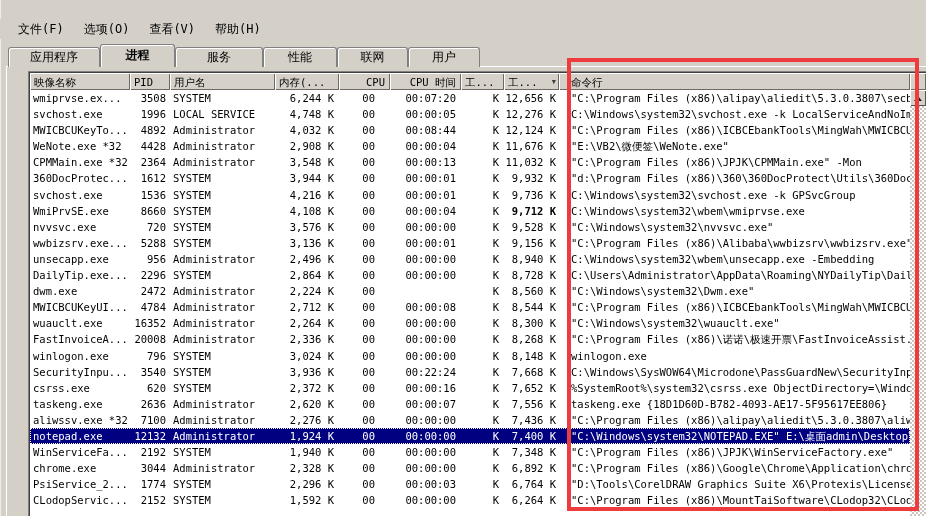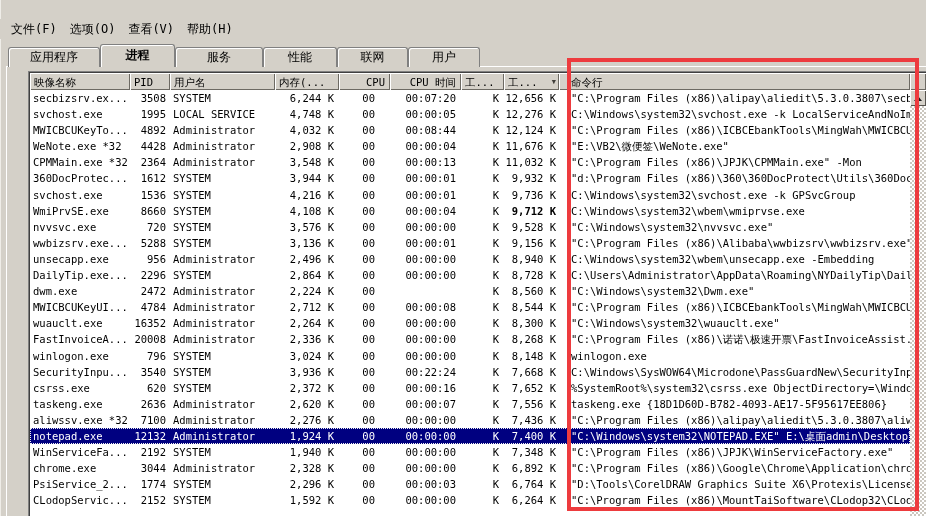--- a/index.html
+++ b/index.html
@@ -32,21 +32,21 @@
   .cap-min { left:891px; } .cap-max { left:912px; }
   .glyph-min { position:absolute; left:4px; bottom:3px; width:8px; height:2px; background:#1a1a1a; }
   .glyph-max { position:absolute; left:4px; top:3px; width:9px; height:8px; border:1px solid #1a1a1a; border-top-width:2px; }
 
   
   .menubar {
     position:absolute; left:0; top:19px; width:926px; height:20px;
     background:#d4d0c8; display:flex; align-items:center;
     font-size:12px; color:#000;
   }
-  .menu-item { padding:2px 2px; margin-left:9px; white-space:nowrap; cursor:default; }
+  .menu-item { padding:2px 2px; margin-left:16px; white-space:nowrap; cursor:default; }
 
   
   .tabpage {
     position:absolute; left:6px; top:66px; width:926px; height:456px;
     background:#d4d0c8;
     box-shadow: inset 0 1px 0 #ffffff, inset 1px 0 0 #ffffff;
   }
   .tabstrip { position:absolute; left:8px; top:44px; height:23px; display:flex; align-items:flex-end; }
   .tab {
     position:relative; height:20px; background:#d4d0c8;
@@ -164,33 +164,33 @@
           <span>工...</span>
           <span class="sortarrow">▼</span>
         </div>
         <div class="hcell cell-cmd-pad" style="width: 351px;">
           <span>命令行</span>
         </div>
       </div>
     <div class="hfill"></div>
     <div class="lv-rows" id="lvrows">
         <div class="lvrow">
-          <div class="cell" style="width: 100px;">secbizsrv.ex...</div>
+          <div class="cell" style="width: 100px;">wmiprvse.ex...</div>
           <div class="cell ar" style="width: 40px; padding-right: 4px;">3508</div>
           <div class="cell" style="width: 105px;">SYSTEM</div>
           <div class="cell ar" style="width: 64px; padding-right: 5px;">6,244 K</div>
           <div class="cell ar" style="width: 51px; padding-right: 15px;">00</div>
           <div class="cell ar" style="width: 71px; padding-right: 5px;">00:07:20</div>
           <div class="cell ar" style="width: 43px; padding-right: 5px;">K</div>
           <div class="cell ar" style="width: 55px; padding-right: 3px;">12,656 K</div>
           <div class="cell cell-cmd-pad" style="width: 351px;">"C:\Program Files (x86)\alipay\aliedit\5.3.0.3807\secbiz</div>
         </div>
         <div class="lvrow">
           <div class="cell" style="width: 100px;">svchost.exe</div>
-          <div class="cell ar" style="width: 40px; padding-right: 4px;">1995</div>
+          <div class="cell ar" style="width: 40px; padding-right: 4px;">1996</div>
           <div class="cell" style="width: 105px;">LOCAL SERVICE</div>
           <div class="cell ar" style="width: 64px; padding-right: 5px;">4,748 K</div>
           <div class="cell ar" style="width: 51px; padding-right: 15px;">00</div>
           <div class="cell ar" style="width: 71px; padding-right: 5px;">00:00:05</div>
           <div class="cell ar" style="width: 43px; padding-right: 5px;">K</div>
           <div class="cell ar" style="width: 55px; padding-right: 3px;">12,276 K</div>
           <div class="cell cell-cmd-pad" style="width: 351px;">C:\Windows\system32\svchost.exe -k LocalServiceAndNoImpe</div>
         </div>
         <div class="lvrow">
           <div class="cell" style="width: 100px;">MWICBCUKeyTo...</div>

